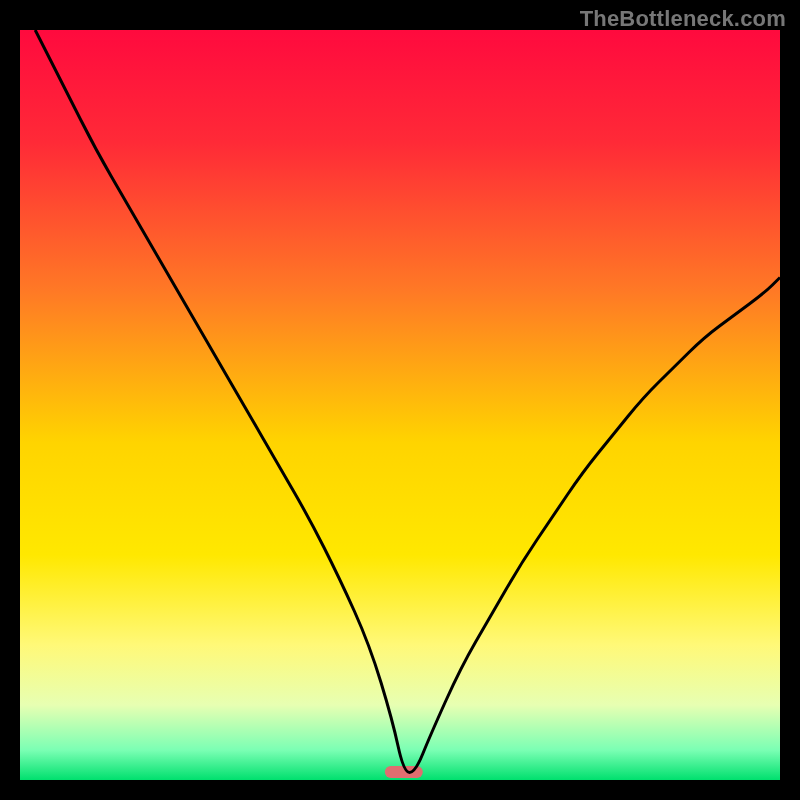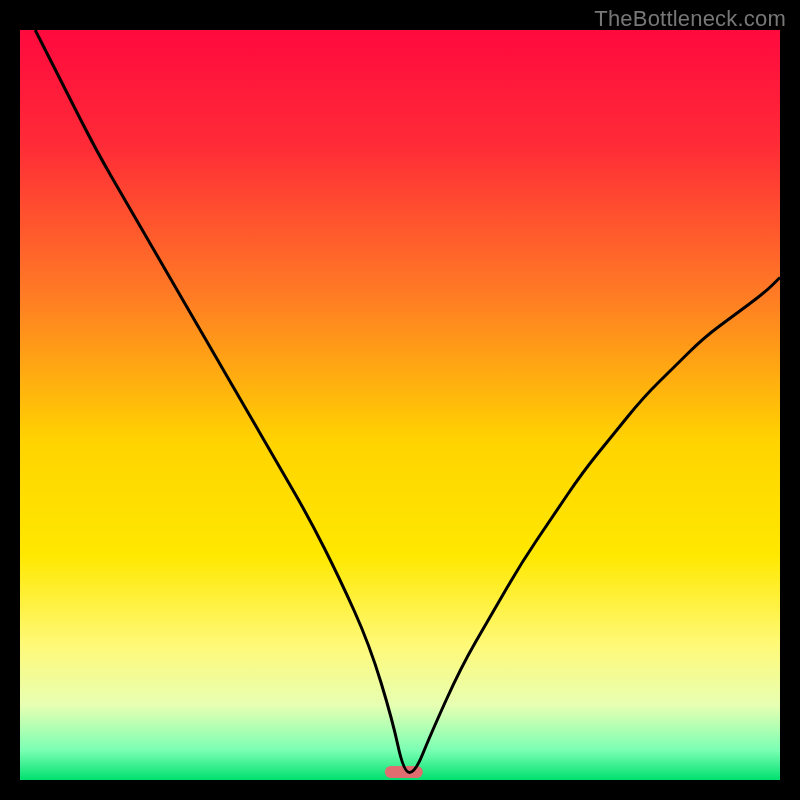--- a/index.html
+++ b/index.html
@@ -16,21 +16,21 @@
     width: 800px;
     height: 800px;
     background: #000;
   }
   .watermark {
     position: absolute;
     top: 6px;
     right: 14px;
     color: #777;
     font-size: 22px;
-    font-weight: 400;
+    font-weight: 700;
     letter-spacing: 0.2px;
     user-select: none;
   }
   .plot {
     position: absolute;
     left: 20px;
     top: 30px;
     width: 760px;
     height: 750px;
   }

